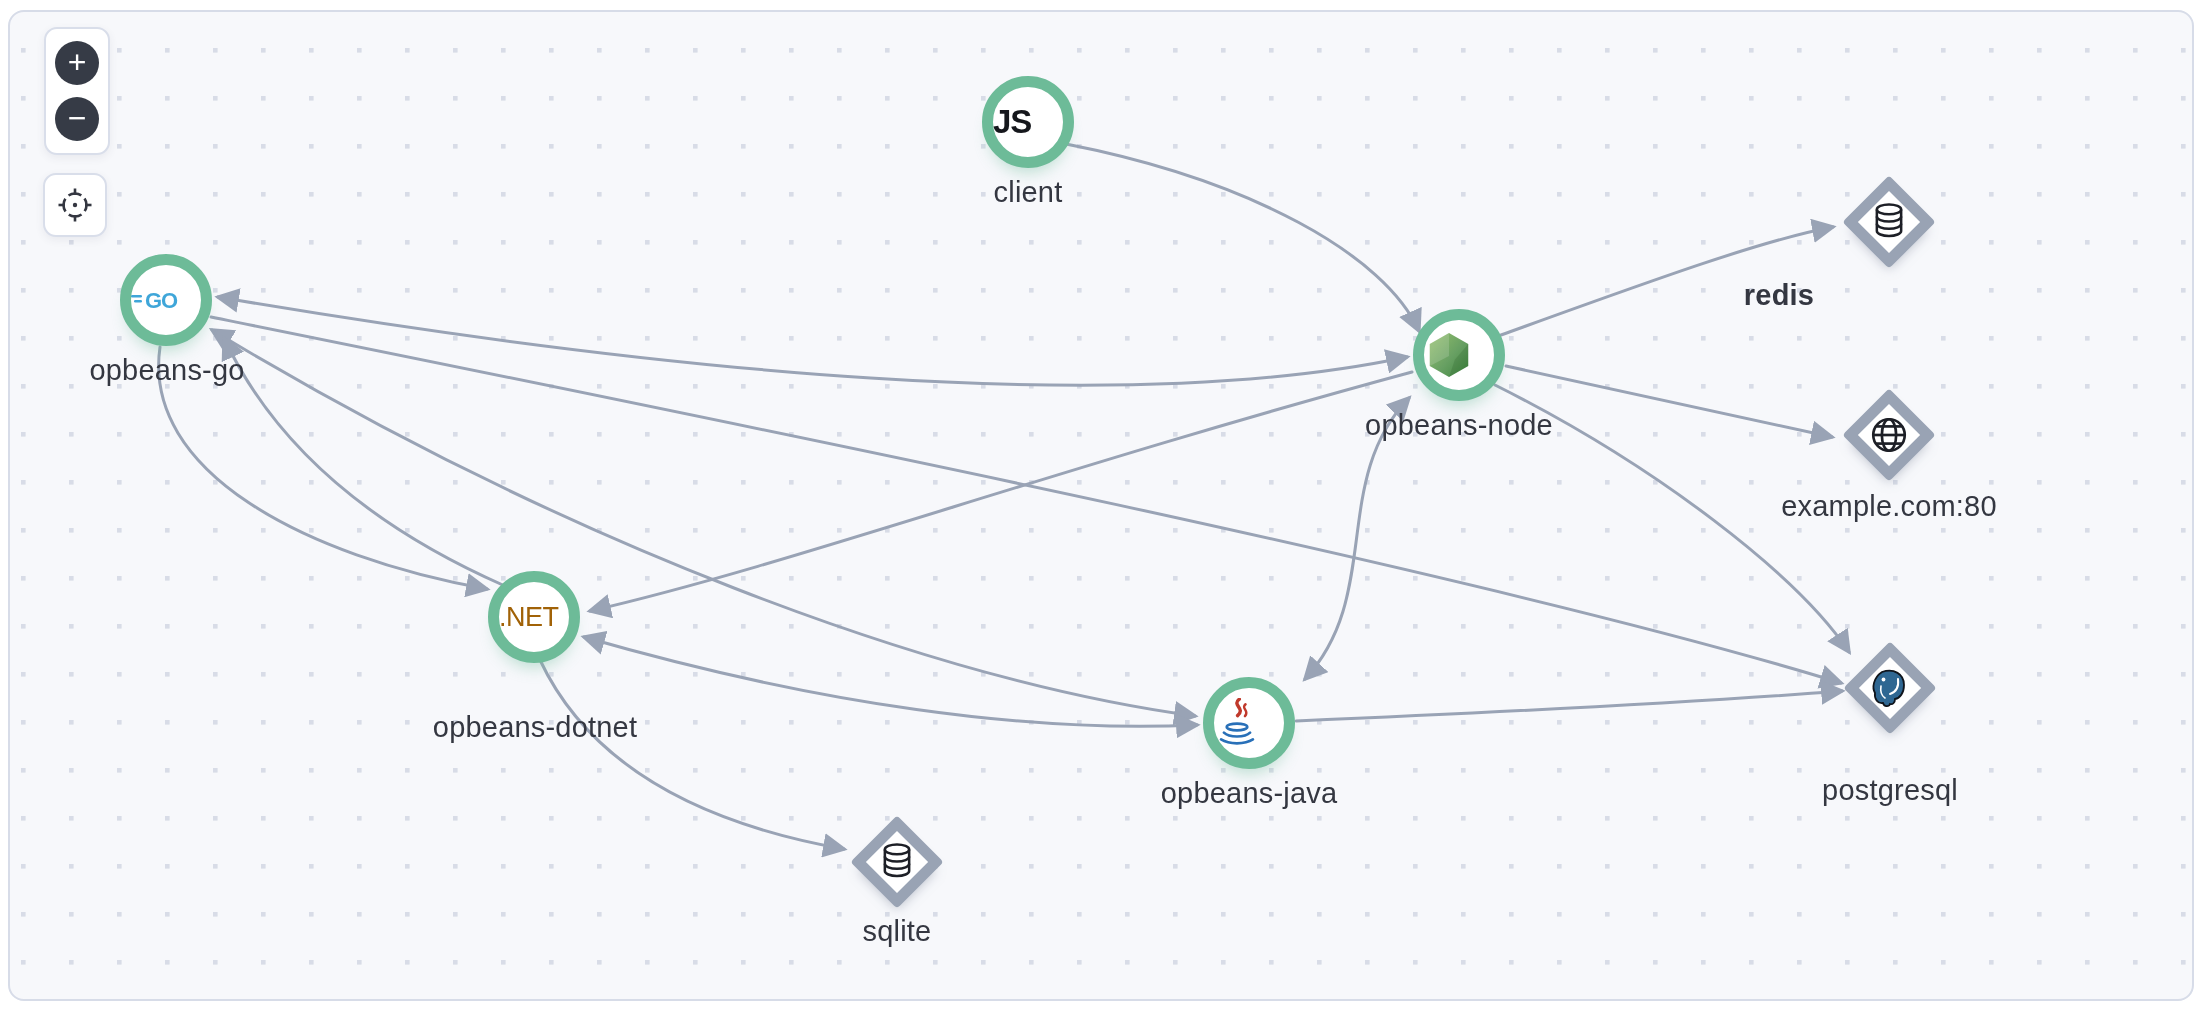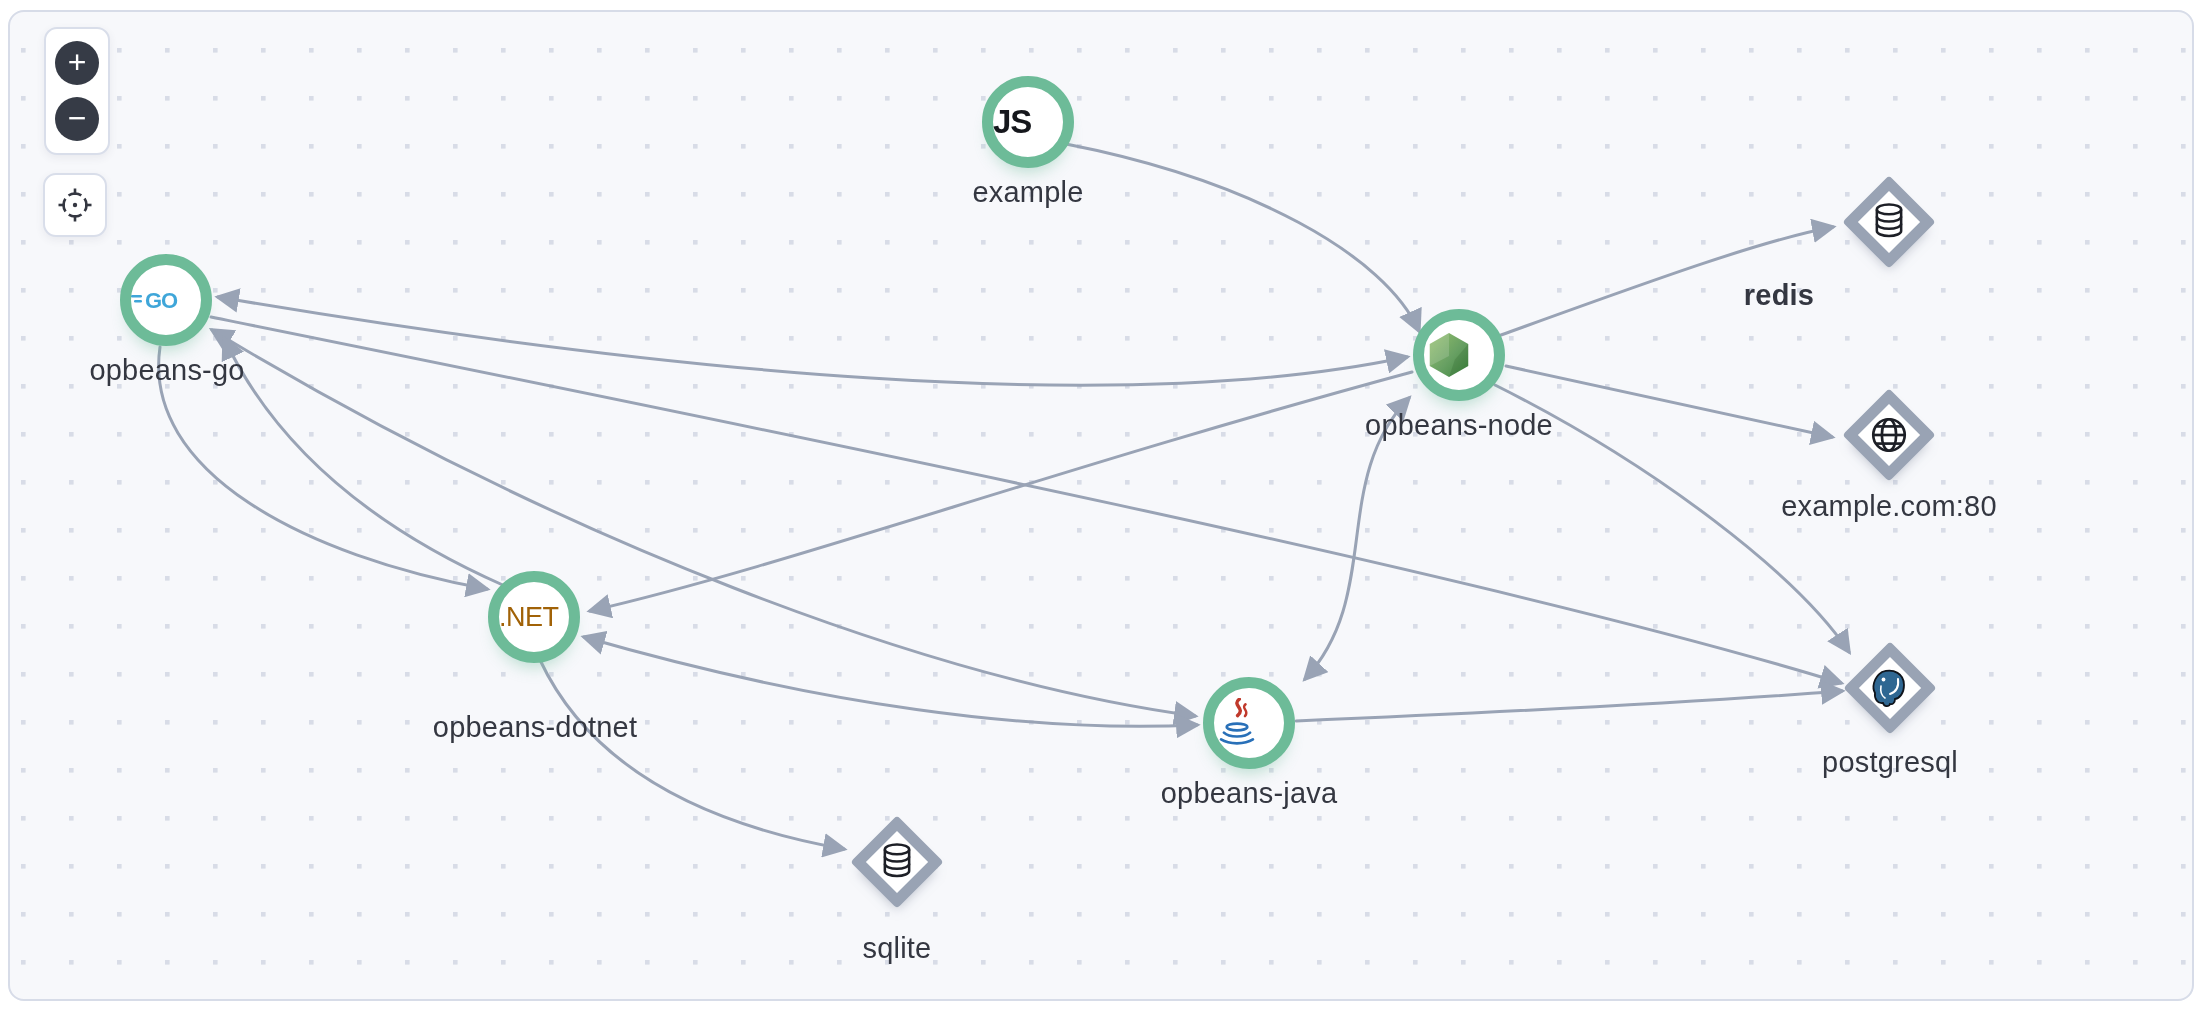--- a/index.html
+++ b/index.html
@@ -105,21 +105,21 @@
       <path class="edge" d="M 505,586 C 355,520 268,432 224,338" marker-end="url(#arrow)"></path>
       <path class="edge" d="M 540,660 C 588,762 692,822 844,849" marker-end="url(#arrow)"></path>
     </g>
   </svg>
 
   <div class="node" style="left:1028px; top:122px;">
     <div class="service-circle">
       <span class="js-glyph">JS</span>
     </div>
   </div>
-  <div class="node-label" style="left:1028px; top:176px;">example</div>
+  <div class="node-label" style="left:1028px; top:176px;">client</div>
 
   <div class="node" style="left:166px; top:300px;">
     <div class="service-circle">
       <svg width="58" height="26" viewBox="0 0 58 26">
         <g fill="#3fa6d9">
           <rect x="0" y="8" width="11" height="2.6" rx="1.3"></rect>
           <rect x="3" y="13" width="8" height="2.6" rx="1.3"></rect>
           <text x="14" y="21" font-family="Liberation Sans, sans-serif" font-size="22" font-weight="bold" letter-spacing="-1">GO</text>
         </g>
       </svg>
@@ -196,34 +196,34 @@
     <div class="dep-diamond"></div>
   </div>
   <div class="dep-icon" style="left:1890px; top:688px;">
     <svg width="44" height="44" viewBox="0 0 44 44">
       <path d="M14 6 C 26 2 36 8 36 19 C 36 27 32 32 27 33 C 27 36 25 39 22 38 C 21 41 16 41 15 37 C 10 38 6 33 7 27 C 4 22 5 12 14 6 Z" fill="#2f6792" stroke="#10151c" stroke-width="1.8"></path>
       <circle cx="15.5" cy="13.5" r="1.9" fill="#ffffff"></circle>
       <path d="M30 13 c1 8 -2 13 -8 15" stroke="#ffffff" stroke-width="2" fill="none" stroke-linecap="round"></path>
       <path d="M13 20 c-1 6 1 10 4 12" stroke="#ffffff" stroke-width="1.6" fill="none" stroke-linecap="round"></path>
     </svg>
   </div>
-  <div class="node-label" style="left:1890px; top:746px;">postgresql</div>
+  <div class="node-label" style="left:1890px; top:774px;">postgresql</div>
 
   <div style="position:absolute; left:897px; top:862px;">
     <div class="dep-diamond"></div>
   </div>
   <div class="dep-icon" style="left:897px; top:862px;">
     <svg width="36" height="42" viewBox="0 0 40 46" fill="none" stroke="#1d1f26" stroke-width="2.8">
       <ellipse cx="20" cy="9" rx="13.5" ry="5.5"></ellipse>
       <path d="M6.5 9 V33 a13.5 5.5 0 0 0 27 0 V9"></path>
       <path d="M6.5 17 a13.5 5.5 0 0 0 27 0"></path>
       <path d="M6.5 25 a13.5 5.5 0 0 0 27 0"></path>
     </svg>
   </div>
-  <div class="node-label" style="left:897px; top:915px;margin-top:17px;">sqlite</div>
+  <div class="node-label" style="left:897px; top:915px;">sqlite</div>
 
   <div id="zoom-panel">
     <button class="round-btn">
       <span>+</span>
     </button>
     <button class="round-btn">
       <span>−</span>
     </button>
   </div>
 

